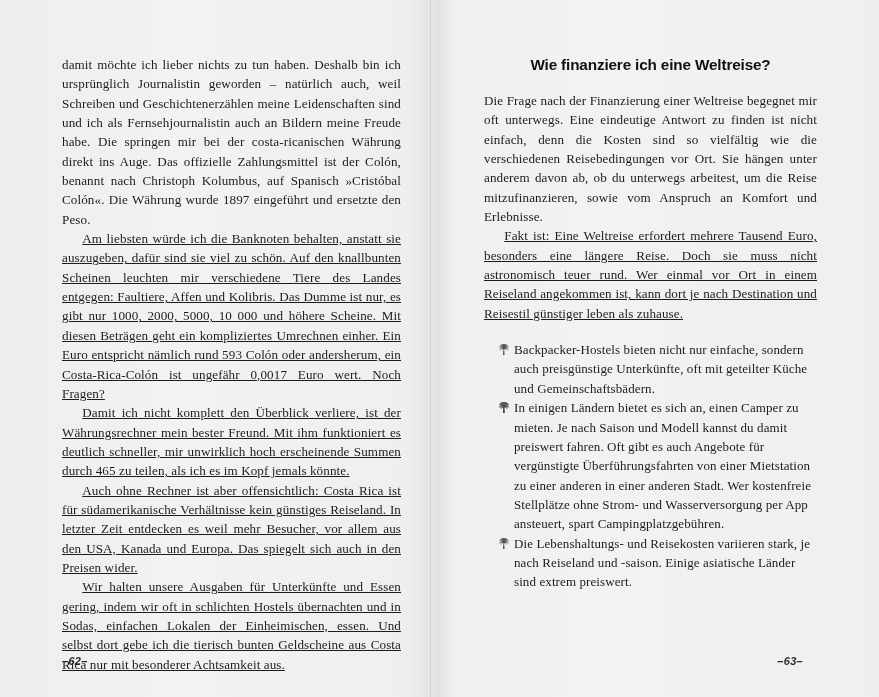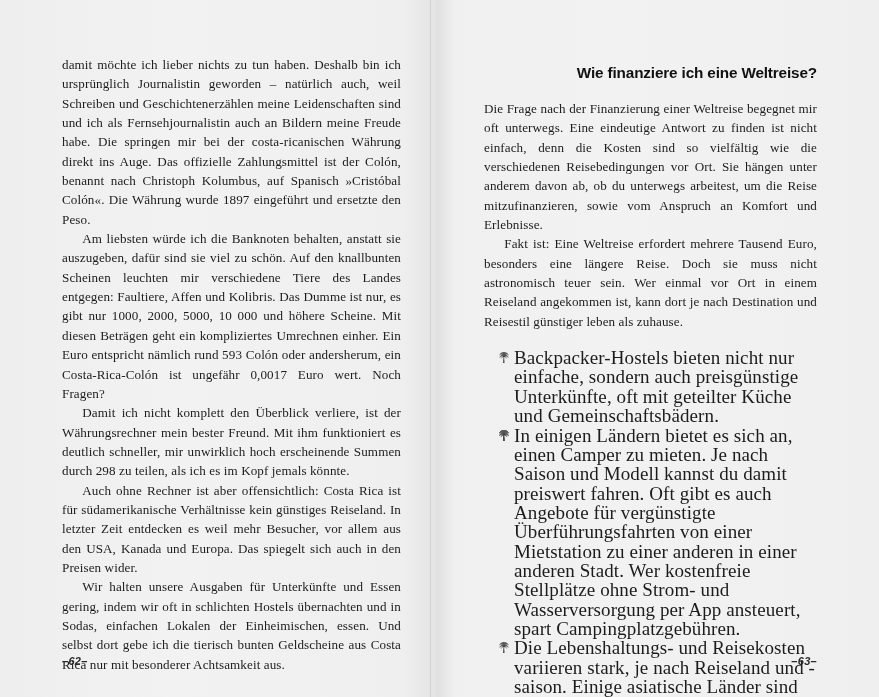--- a/index.html
+++ b/index.html
@@ -61,42 +61,43 @@
     line-height: 19.35px;
     text-align: justify;
     text-justify: inter-word;
     hyphens: manual;
     margin: 0;
     color: #1c1c1c;
     letter-spacing: 0.1px;
   }
   .body-text + .body-text {
     text-indent: 1.55em;
+    text-decoration: underline;
   }
 
   .chapter-heading {
     font-family: "Liberation Sans", "DejaVu Sans", sans-serif;
     font-weight: bold;
     font-size: 15.3px;
     line-height: 20px;
     letter-spacing: -0.15px;
-    margin: 8px 0 16px 0;
+    margin: 0 0 16px 0;
     color: #111111;
-    text-align: right;
+    text-align: center;
   }
 
   
   .bullet-list {
     list-style: none;
     margin: 17px 0 0 0;
     padding: 0 0 0 14px;
   }
   .bullet-item {
     position: relative;
-    font-size: 19px;
+    font-size: 13px;
     line-height: 19.35px;
     text-align: left;
     padding-left: 16px;
     margin-bottom: 0px;
     color: #1c1c1c;
     letter-spacing: 0.1px;
   }
   .bullet-marker {
     position: absolute;
     left: 0;
@@ -112,47 +113,47 @@
     position: absolute;
     bottom: 30px;
     font-family: "Liberation Sans", "DejaVu Sans", sans-serif;
     font-weight: bold;
     font-style: italic;
     font-size: 11px;
     color: #2a2a2a;
     letter-spacing: 0.3px;
   }
   .folio-left  { left: 62px; }
-  .folio-right { right: 62px; margin-left: 28px; }
+  .folio-right { right: 76px; margin-left: 28px; }
 </style>
 </head>
 <body>
 
 <div class="book-spread">
 
   <div class="page page-left">
     <p class="body-text">damit möchte ich lieber nichts zu tun haben. Deshalb bin ich ursprünglich Journalistin geworden – natürlich auch, weil Schreiben und Geschichtenerzählen meine Leidenschaften sind und ich als Fernsehjournalistin auch an Bildern meine Freude habe. Die springen mir bei der costa-ricanischen Währung direkt ins Auge. Das offizielle Zahlungsmittel ist der Colón, benannt nach Christoph Kolumbus, auf Spanisch »Cristóbal Colón«. Die Währung wurde 1897 eingeführt und ersetzte den Peso.</p>
     <p class="body-text">Am liebsten würde ich die Banknoten behalten, anstatt sie auszugeben, dafür sind sie viel zu schön. Auf den knallbunten Scheinen leuchten mir verschiedene Tiere des Landes entgegen: Faultiere, Affen und Kolibris. Das Dumme ist nur, es gibt nur 1000, 2000, 5000, 10 000 und höhere Scheine. Mit diesen Beträgen geht ein kompliziertes Umrechnen einher. Ein Euro entspricht nämlich rund 593 Colón oder andersherum, ein Costa-Rica-Colón ist ungefähr 0,0017 Euro wert. Noch Fragen?</p>
-    <p class="body-text">Damit ich nicht komplett den Überblick verliere, ist der Währungsrechner mein bester Freund. Mit ihm funktioniert es deutlich schneller, mir unwirklich hoch erscheinende Summen durch 298 zu teilen, als ich es im Kopf jemals könnte.</p>
+    <p class="body-text">Damit ich nicht komplett den Überblick verliere, ist der Währungsrechner mein bester Freund. Mit ihm funktioniert es deutlich schneller, mir unwirklich hoch erscheinende Summen durch 465 zu teilen, als ich es im Kopf jemals könnte.</p>
     <p class="body-text">Auch ohne Rechner ist aber offensichtlich: Costa Rica ist für südamerikanische Verhältnisse kein günstiges Reiseland. In letzter Zeit entdecken es weil mehr Besucher, vor allem aus den USA, Kanada und Europa. Das spiegelt sich auch in den Preisen wider.</p>
     <p class="body-text">Wir halten unsere Ausgaben für Unterkünfte und Essen gering, indem wir oft in schlichten Hostels übernachten und in Sodas, einfachen Lokalen der Einheimischen, essen. Und selbst dort gebe ich die tierisch bunten Geldscheine aus Costa Rica nur mit besonderer Achtsamkeit aus.</p>
 
     <div class="folio folio-left">–62–</div>
   </div>
 
   <div class="gutter gutter-a"></div>
   <div class="gutter gutter-b"></div>
   <div class="gutter gutter-c"></div>
   <div class="gutter gutter-d"></div>
 
   <div class="page page-right">
     <h2 class="chapter-heading">Wie finanziere ich eine Weltreise?</h2>
 
     <p class="body-text">Die Frage nach der Finanzierung einer Weltreise begegnet mir oft unterwegs. Eine eindeutige Antwort zu finden ist nicht einfach, denn die Kosten sind so vielfältig wie die verschiedenen Reisebedingungen vor Ort. Sie hängen unter anderem davon ab, ob du unterwegs arbeitest, um die Reise mitzufinanzieren, sowie vom Anspruch an Komfort und Erlebnisse.</p>
-    <p class="body-text">Fakt ist: Eine Weltreise erfordert mehrere Tausend Euro, besonders eine längere Reise. Doch sie muss nicht astronomisch teuer sein. Wer einmal vor Ort in einem Reiseland angekommen ist, kann dort je nach Destination und Reisestil günstiger leben als zuhause.</p>
+    <p class="body-text">Fakt ist: Eine Weltreise erfordert mehrere Tausend Euro, besonders eine längere Reise. Doch sie muss nicht astronomisch teuer rund. Wer einmal vor Ort in einem Reiseland angekommen ist, kann dort je nach Destination und Reisestil günstiger leben als zuhause.</p>
 
     <ul class="bullet-list">
       <li class="bullet-item">
         <span class="bullet-marker">
           <svg width="12" height="13" viewBox="0 0 12 13" xmlns="http://www.w3.org/2000/svg">
             <path d="M5.5 6.2 C5.2 8 5.2 10 5.0 12 L6.6 12 C6.4 10 6.3 8 6.1 6.2 Z" fill="#4a4a4a"></path>
             <path d="M5.8 1.0 C3.6 1.0 1.6 2.6 1.0 4.6 C2.1 3.6 3.4 3.1 4.8 3.3 C3.0 3.9 1.7 5.2 1.2 6.9 C2.4 5.6 3.9 4.9 5.5 4.9 C4.0 5.6 3.0 6.8 2.7 8.2 C3.8 6.9 5.0 6.2 6.0 6.1 C7.0 6.2 8.2 6.9 9.3 8.2 C9.0 6.8 8.0 5.6 6.5 4.9 C8.1 4.9 9.6 5.6 10.8 6.9 C10.3 5.2 9.0 3.9 7.2 3.3 C8.6 3.1 9.9 3.6 11.0 4.6 C10.4 2.6 8.4 1.0 5.8 1.0 Z" fill="#5a5a5a"></path>
             <circle cx="6.0" cy="5.3" r="1.0" fill="#3d3d3d"></circle>
           </svg>
         </span>

